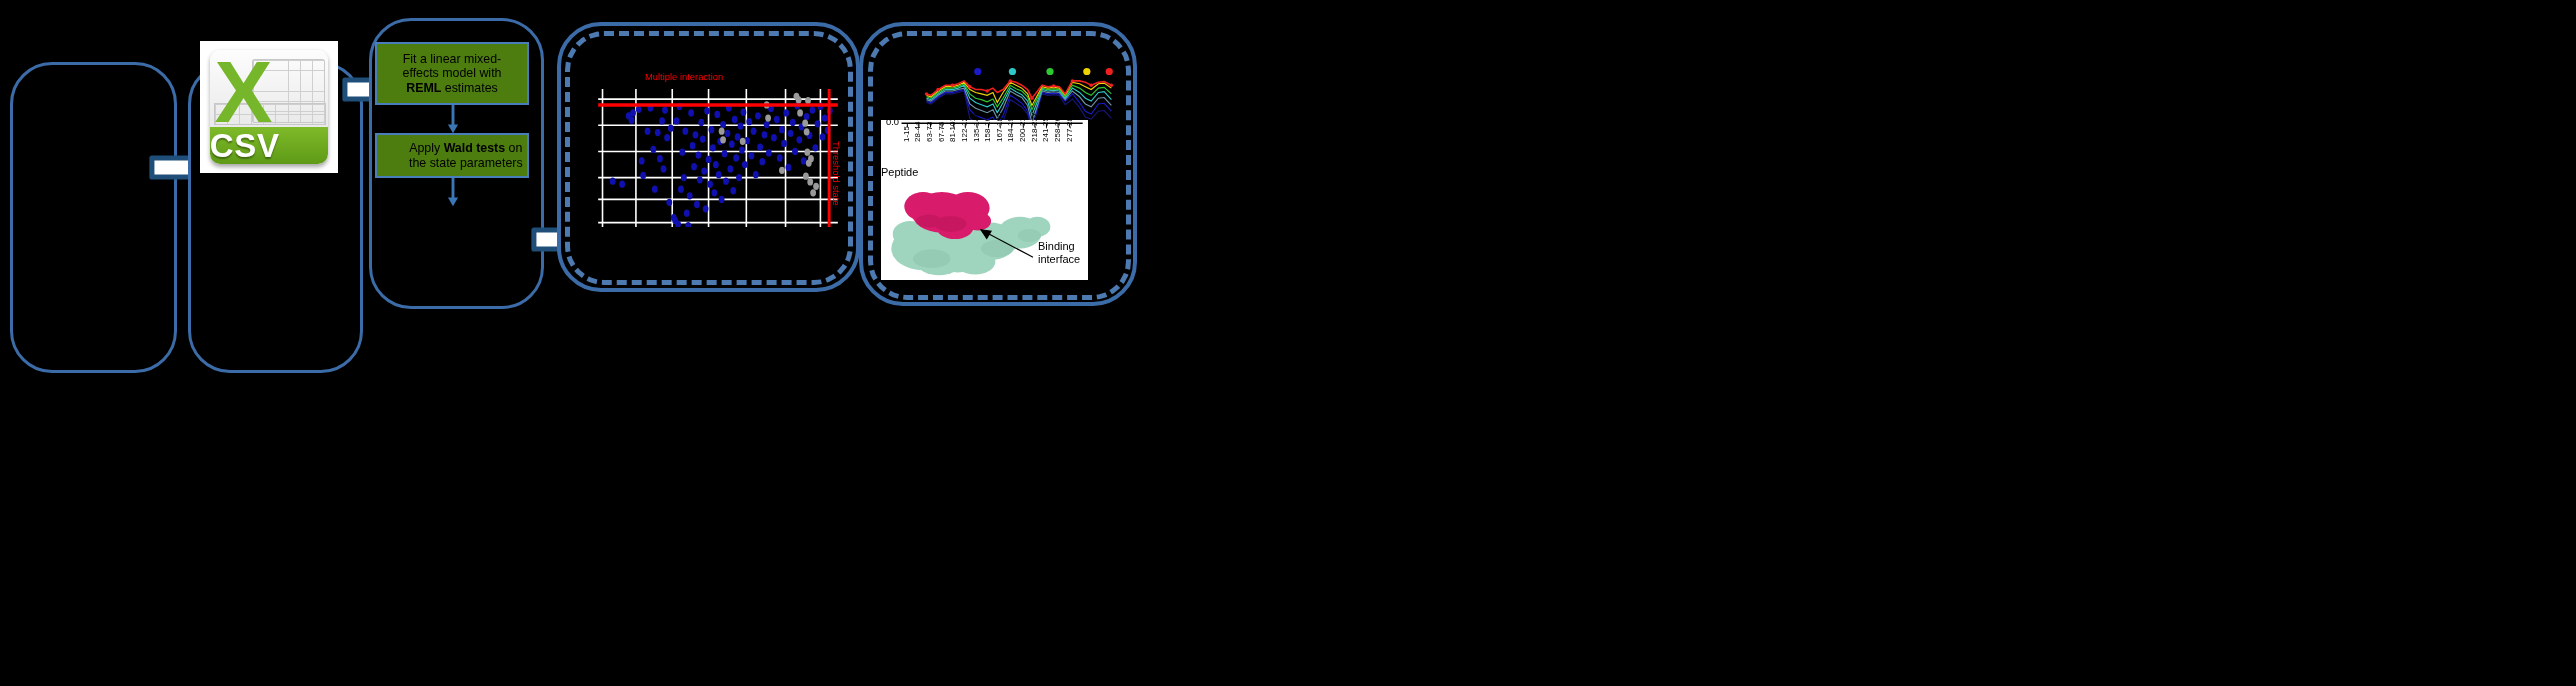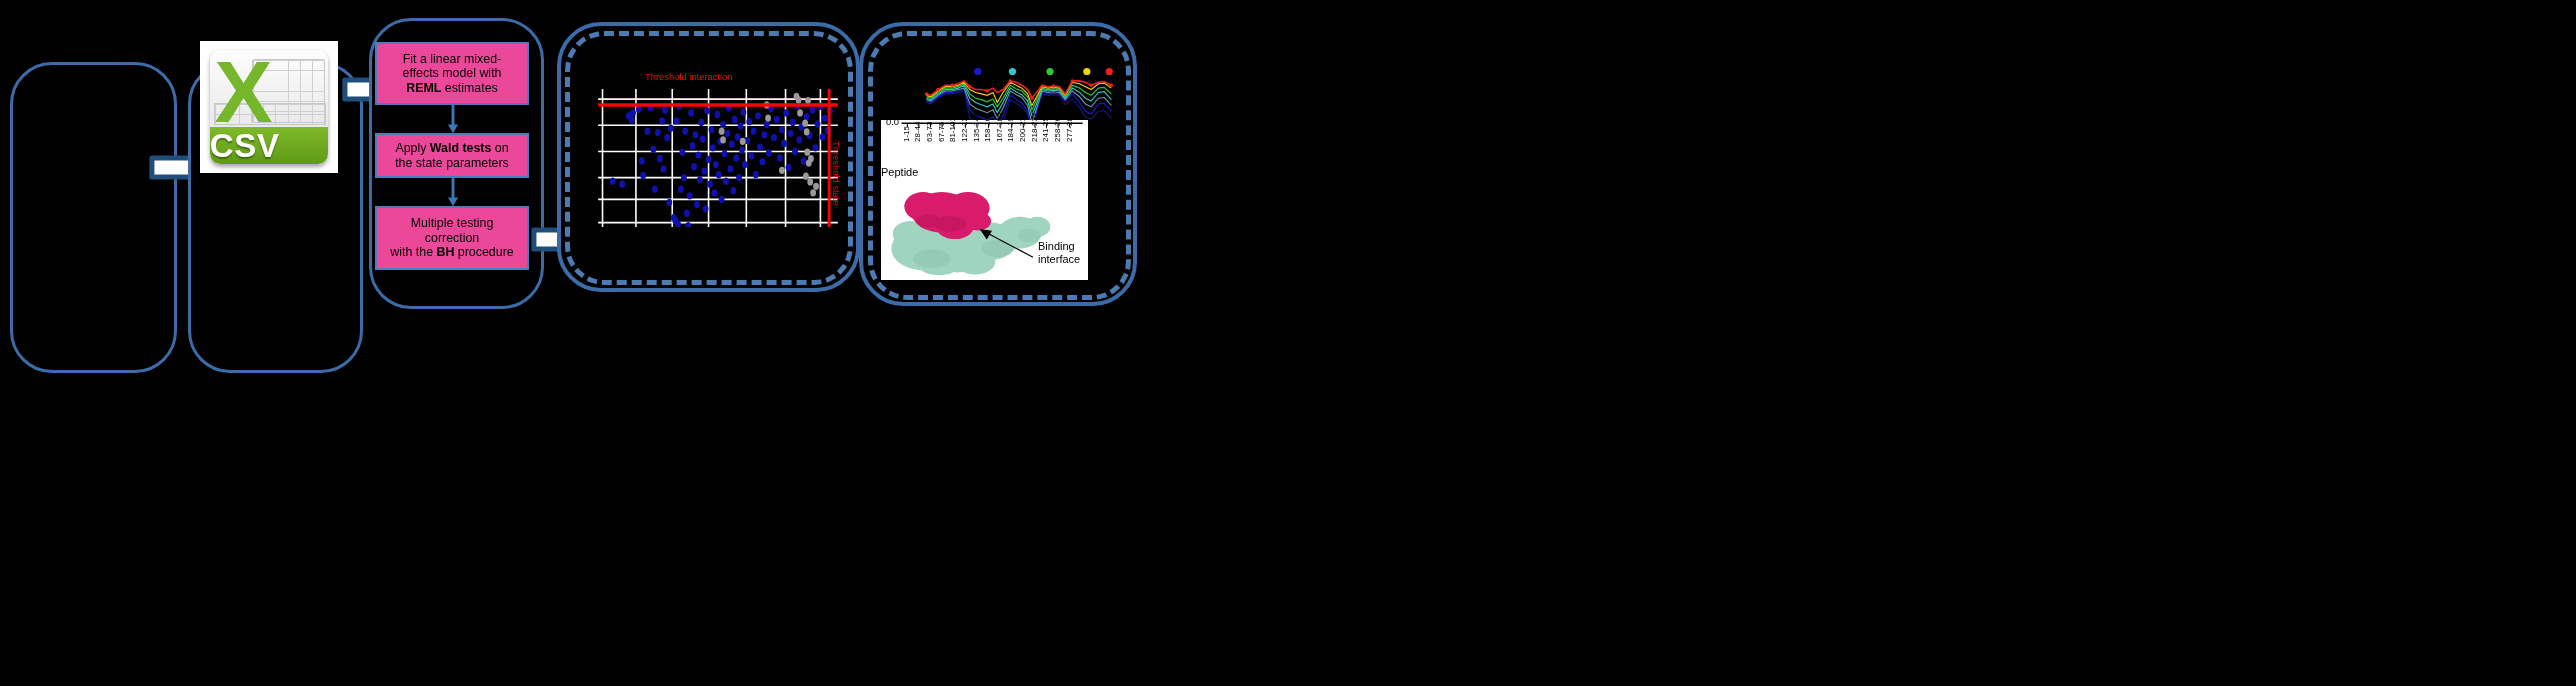--- a/index.html
+++ b/index.html
@@ -6,21 +6,21 @@
   body{width:2576px;height:687px;overflow:hidden;
        font-family:"Liberation Sans","DejaVu Sans",sans-serif;}
   #stage{position:relative;width:2576px;height:687px;background:#000;}
 
   
   .panel{position:absolute;border:3.6px solid #3c6ca8;border-radius:42px;background:#000;}
   .panel-dashed-outer{position:absolute;border:4.4px solid #3c6ca8;border-radius:44px;background:#000;}
   .panel-dashed-inner{position:absolute;border:5.1px dashed #4d7ab0;border-radius:39px;background:transparent;}
 
   
-  .procbox{position:absolute;background:#ec4899;border:2.9px solid #4a7ebb;
+  .procbox{position:absolute;background:#4d7c0f;border:2.9px solid #4a7ebb;
            display:flex;align-items:center;justify-content:center;text-align:center;
            color:#000;font-size:27px;line-height:1.16;padding:0 4.4px;box-sizing:border-box;}
   .procbox b{font-weight:bold;}
 
   
   .barrow{position:absolute;}
   .barrow svg{display:block;}
 
   
   .vconn{position:absolute;}
@@ -106,52 +106,45 @@
     </div>
   </div>
 
   <div class="vconn" style="left:445px;top:105px;width:16px;height:29px;">
     <svg viewBox="0 0 22 40" width="16" height="29">
       <line x1="11" y1="0" x2="11" y2="28" stroke="#3c77b5" stroke-width="4"></line>
       <polygon points="4,27 18,27 11,39" fill="#3c77b5"></polygon>
     </svg>
   </div>
 
-  <div class="procbox" style="left:375px;top:133px;width:154px;height:45px;font-size:12.4px;">
+  <div class="procbox" style="left:375px;top:133px;width:154px;height:45px;font-size:12.4px;justify-content:flex-end;">
     <div>
       <div>Apply <b>Wald tests</b> on</div>
       <div>the state parameters</div>
     </div>
   </div>
 
   <div class="vconn" style="left:445px;top:178px;width:16px;height:29px;">
     <svg viewBox="0 0 22 40" width="16" height="29">
       <line x1="11" y1="0" x2="11" y2="28" stroke="#3c77b5" stroke-width="4"></line>
       <polygon points="4,27 18,27 11,39" fill="#3c77b5"></polygon>
     </svg>
   </div>
 
-  <div class="procbox" style="left:375px;top:206px;width:154px;height:64px;font-size:12.4px;">
-    <div>
-      <div>Multiple testing</div>
-      <div>correction</div>
-      <div>with the <b>BH</b> procedure</div>
-    </div>
-  </div>
 
   <div class="barrow" style="left:531px;top:214px;width:87px;height:51px;">
     <svg viewBox="0 0 120 70" width="87" height="51">
       <polygon points="4,22 76,22 76,6 116,35 76,64 76,48 4,48" fill="#ffffff" stroke="#1f4e79" stroke-width="7" stroke-linejoin="round"></polygon>
     </svg>
   </div>
 
   <div class="panel-dashed-outer" style="left:557px;top:22px;width:295px;height:262px;"></div>
   <div class="panel-dashed-inner" style="left:565px;top:30.5px;width:278px;height:244px;"></div>
 
-  <div class="redlabel" style="left:645px;top:71px;font-size:9.4px;">Threshold interaction</div>
+  <div class="redlabel" style="left:645px;top:71px;font-size:9.4px;">Multiple interaction</div>
 
   <div class="scatterwrap" style="left:598px;top:89px;width:240px;height:138px;">
     <svg viewBox="0 0 330 190" width="240" height="138">
       <rect x="0" y="0" width="330" height="190" fill="#000000"></rect>
 
       <g stroke="#ffffff" stroke-width="2.2">
         <line x1="0" y1="14" x2="330" y2="14"></line>
         <line x1="0" y1="50" x2="330" y2="50"></line>
         <line x1="0" y1="86" x2="330" y2="86"></line>
         <line x1="0" y1="122" x2="330" y2="122"></line>

